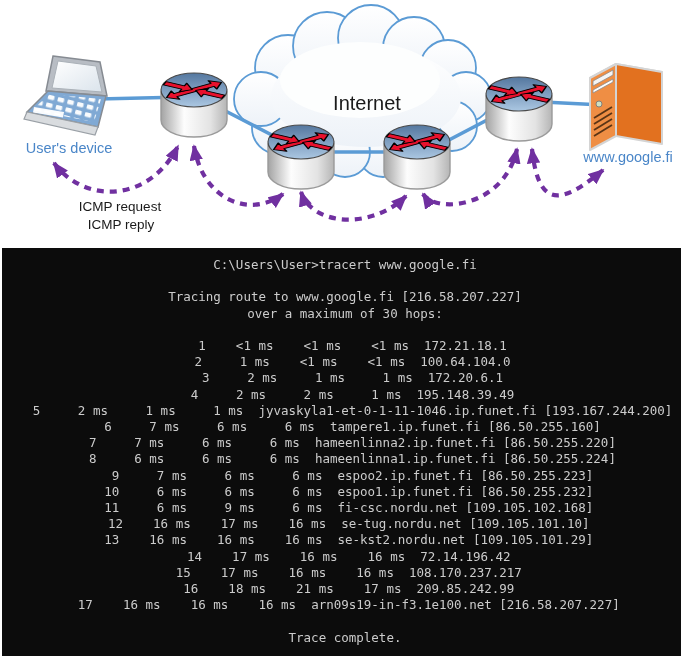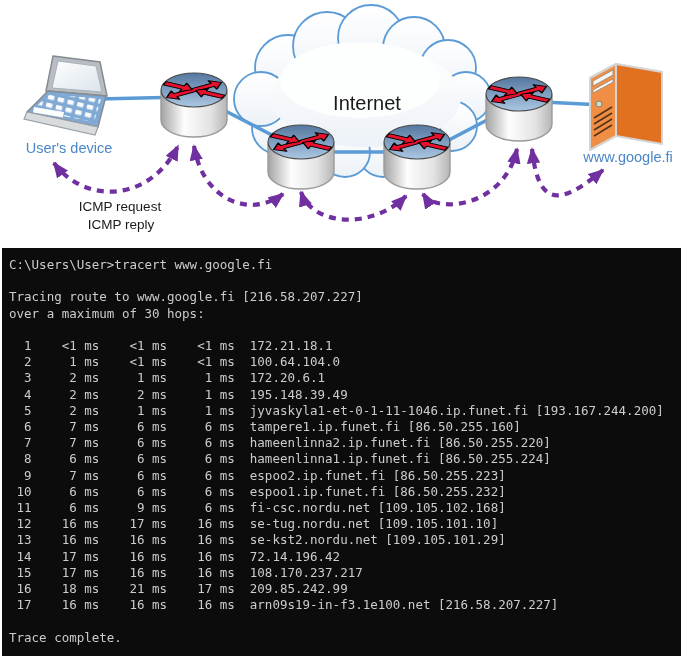--- a/index.html
+++ b/index.html
@@ -1,20 +1,20 @@
 <!DOCTYPE html>
 <html><head>
 <meta charset="utf-8">
 <style>
   html,body{margin:0;padding:0;background:#ffffff;}
   #stage{position:relative;width:683px;height:656px;background:#ffffff;overflow:hidden;
          font-family:"Liberation Sans",sans-serif;}
   #diagram{position:absolute;top:0;left:0;width:683px;height:247px;}
   #terminal{position:absolute;top:248px;left:2px;width:679px;bottom:0;background:#0c0c0c;
-            box-sizing:border-box;padding:9px 0 0 7px;overflow:hidden;}
+            box-sizing:border-box;padding:9px 0 0 7px;overflow:hidden;text-align:center;}
   #terminal pre{margin:0;font-family:"DejaVu Sans Mono","Liberation Mono",monospace;
                 font-size:12.5px;line-height:16.2px;color:#cccccc;white-space:pre;}
   #terminal pre span{display:block;min-height:16.2px;}
   text{font-family:"Liberation Sans",sans-serif;}
   .nodelbl{fill:#4a86c8;font-size:14.5px;}
   .icmplbl{fill:#1a1a1a;font-size:13.5px;}
   .netlbl{fill:#1a1a1a;font-size:20px;}
 </style>
 </head>
 <body>

